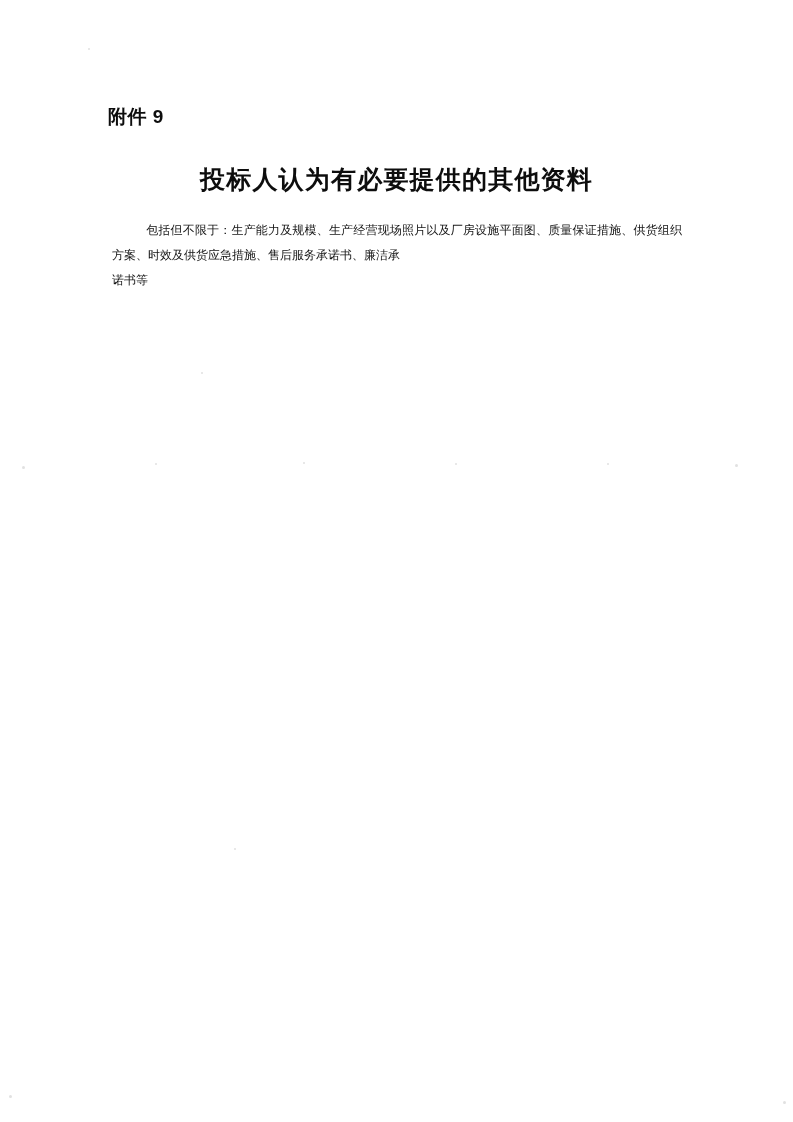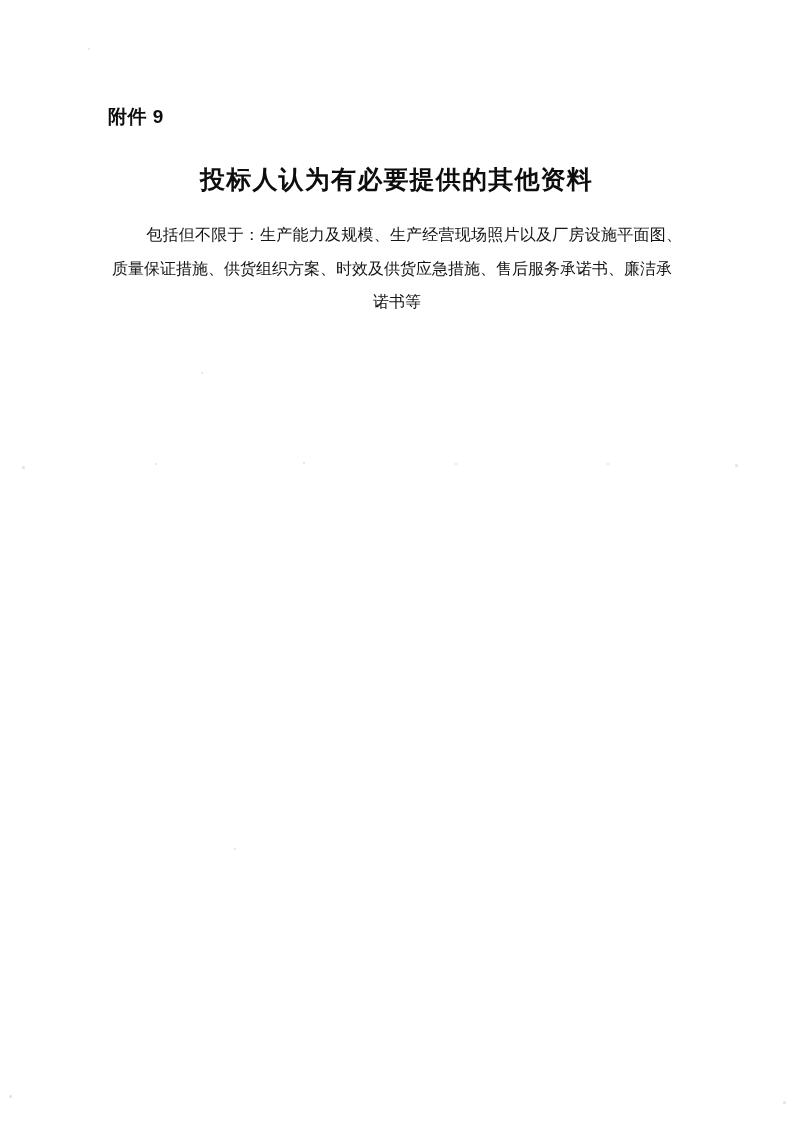--- a/index.html
+++ b/index.html
@@ -56,33 +56,32 @@
     letter-spacing: 1.2px;
     color: #0d0d0d;
   }
 
   .body-block {
     position: absolute;
     left: 112px;
     top: 218px;
     width: 570px;
     font-family: "Liberation Sans", sans-serif;
-    font-size: 16px;
+    font-size: 12px;
     line-height: 2.1;
     text-align: justify;
     text-justify: inter-ideograph;
     color: #141414;
   }
   .body-block .indent {
     display: inline-block;
     width: 34px;
   }
   .body-block .last-line {
     display: block;
-    text-align: center;
   }
 
   .format-note {
     position: absolute;
     left: 0;
     top: 498px;
     width: 793px;
     text-align: center;
     font-family: "Liberation Sans", sans-serif;
     font-size: 17px;

